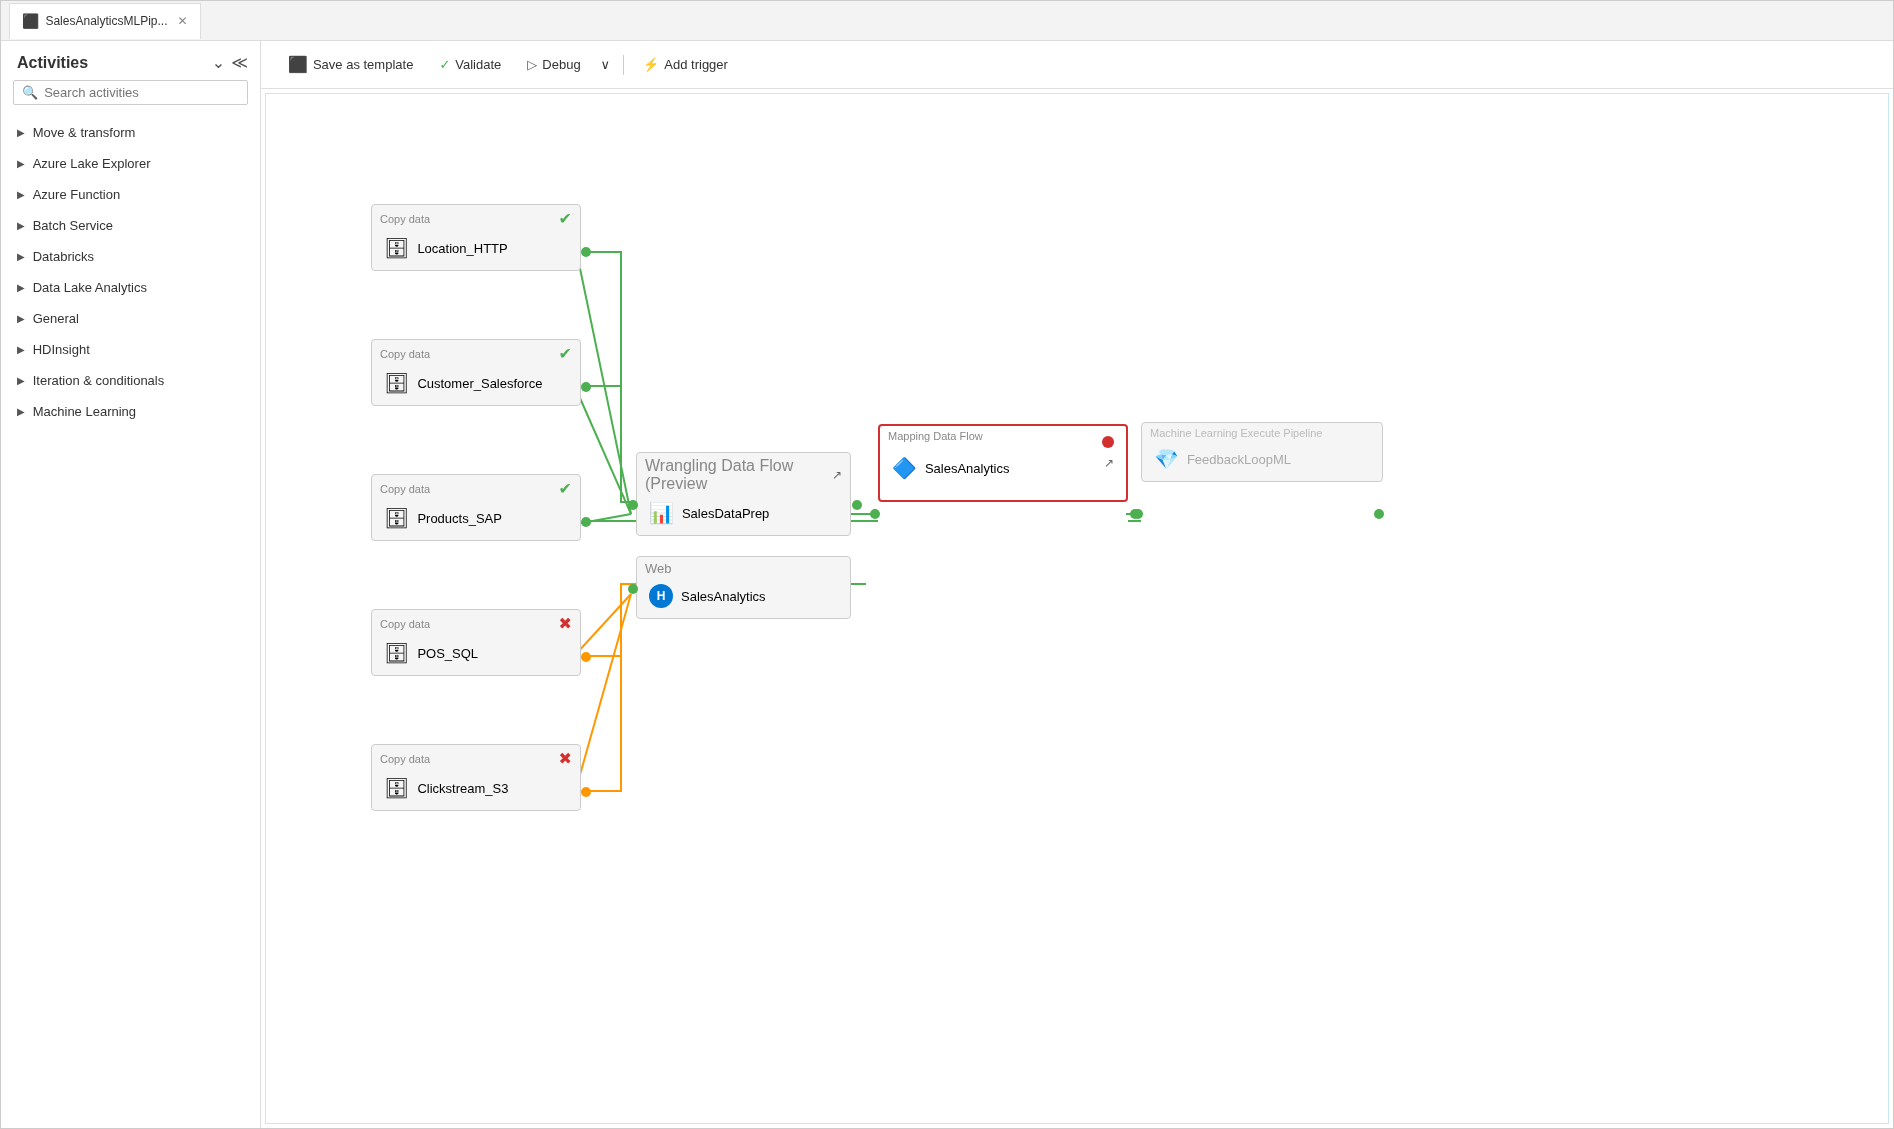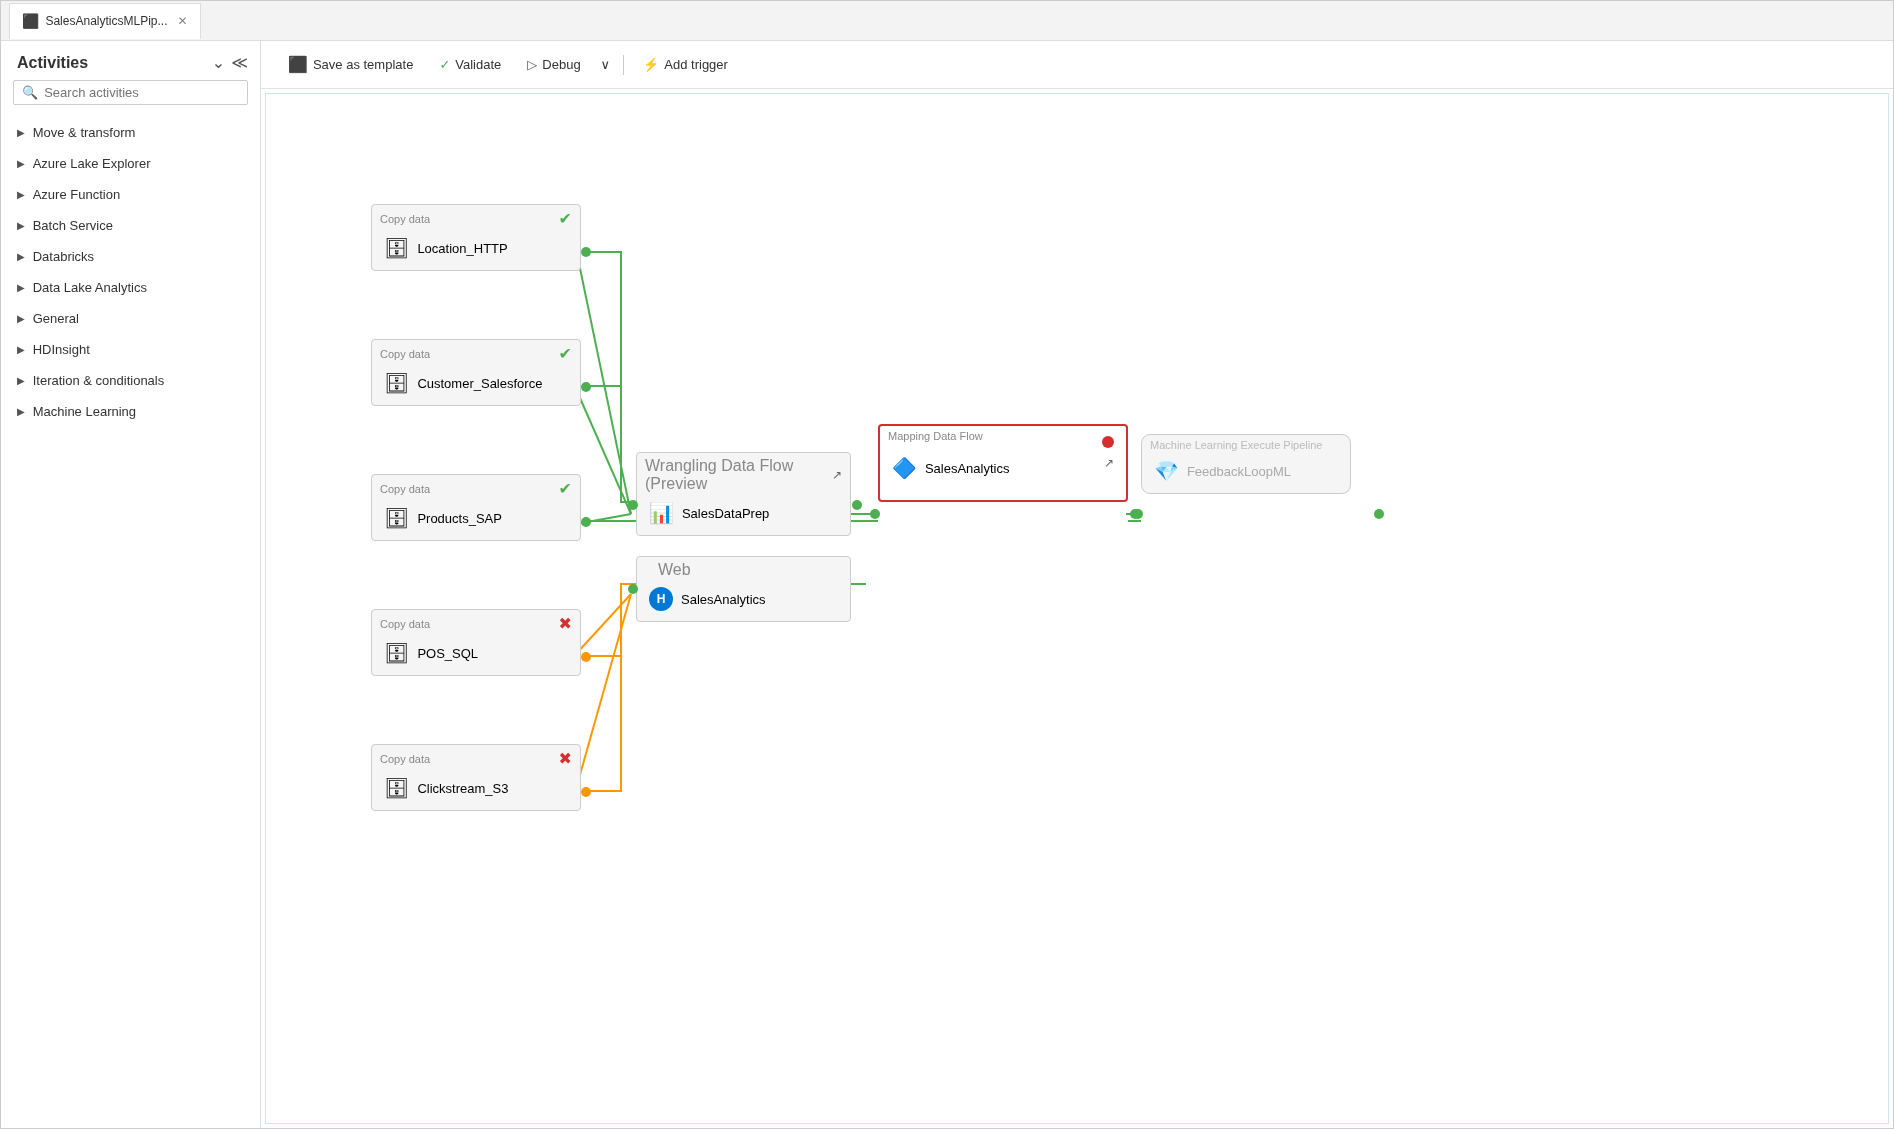--- a/index.html
+++ b/index.html
@@ -253,21 +253,21 @@
           <div class="node-body">
             <span style="font-size:20px;color:#0078d4;">📊</span>
             <span>SalesDataPrep</span>
           </div>
         </div>
         <div class="connector" style="left:362px;top:406px;"></div>
         <div class="connector" style="left:586px;top:406px;"></div>
 
         <div class="node" style="left:370px;top:462px;width:215px;">
           <div class="node-header">
-            <span style="color:#888;font-size:16px;margin-left:13px;">Web</span>
+            <span style="color:#888;font-size:13px;">Web</span>
           </div>
           <div class="node-body">
             <span style="font-size:20px;color:#0078d4;background:#0078d4;color:#fff;border-radius:50%;width:24px;height:24px;display:inline-flex;align-items:center;justify-content:center;font-size:12px;font-weight:bold;">H</span>
             <span>SalesAnalytics</span>
           </div>
         </div>
         <div class="connector" style="left:362px;top:490px;"></div>
 
         <div class="node node-selected" style="left:612px;top:330px;width:250px;padding-bottom:10px;">
           <div class="red-dot" style="top:10px;right:12px;"></div>
@@ -276,21 +276,21 @@
             <span style="color:#666;font-size:12px;position:absolute;right:12px;top:30px;">↗</span>
           </div>
           <div class="node-body" style="padding-top:12px;">
             <span style="font-size:20px;">🔷</span>
             <span>SalesAnalytics</span>
           </div>
         </div>
         <div class="connector" style="left:604px;top:415px;"></div>
         <div class="connector" style="left:864px;top:415px;"></div>
 
-        <div class="node" style="left:875px;top:340px;width:210px;border-radius:9px;">
+        <div class="node" style="left:875px;top:328px;width:242px;">
           <div class="node-header">
             <span style="color:#bbb;font-size:11px;">Machine Learning Execute Pipeline</span>
           </div>
           <div class="node-body">
             <span style="font-size:20px;color:#ccc;">💎</span>
             <span style="color:#aaa;">FeedbackLoopML</span>
           </div>
         </div>
         <div class="connector" style="left:867px;top:415px;"></div>
         <div class="connector" style="left:1108px;top:415px;"></div>

